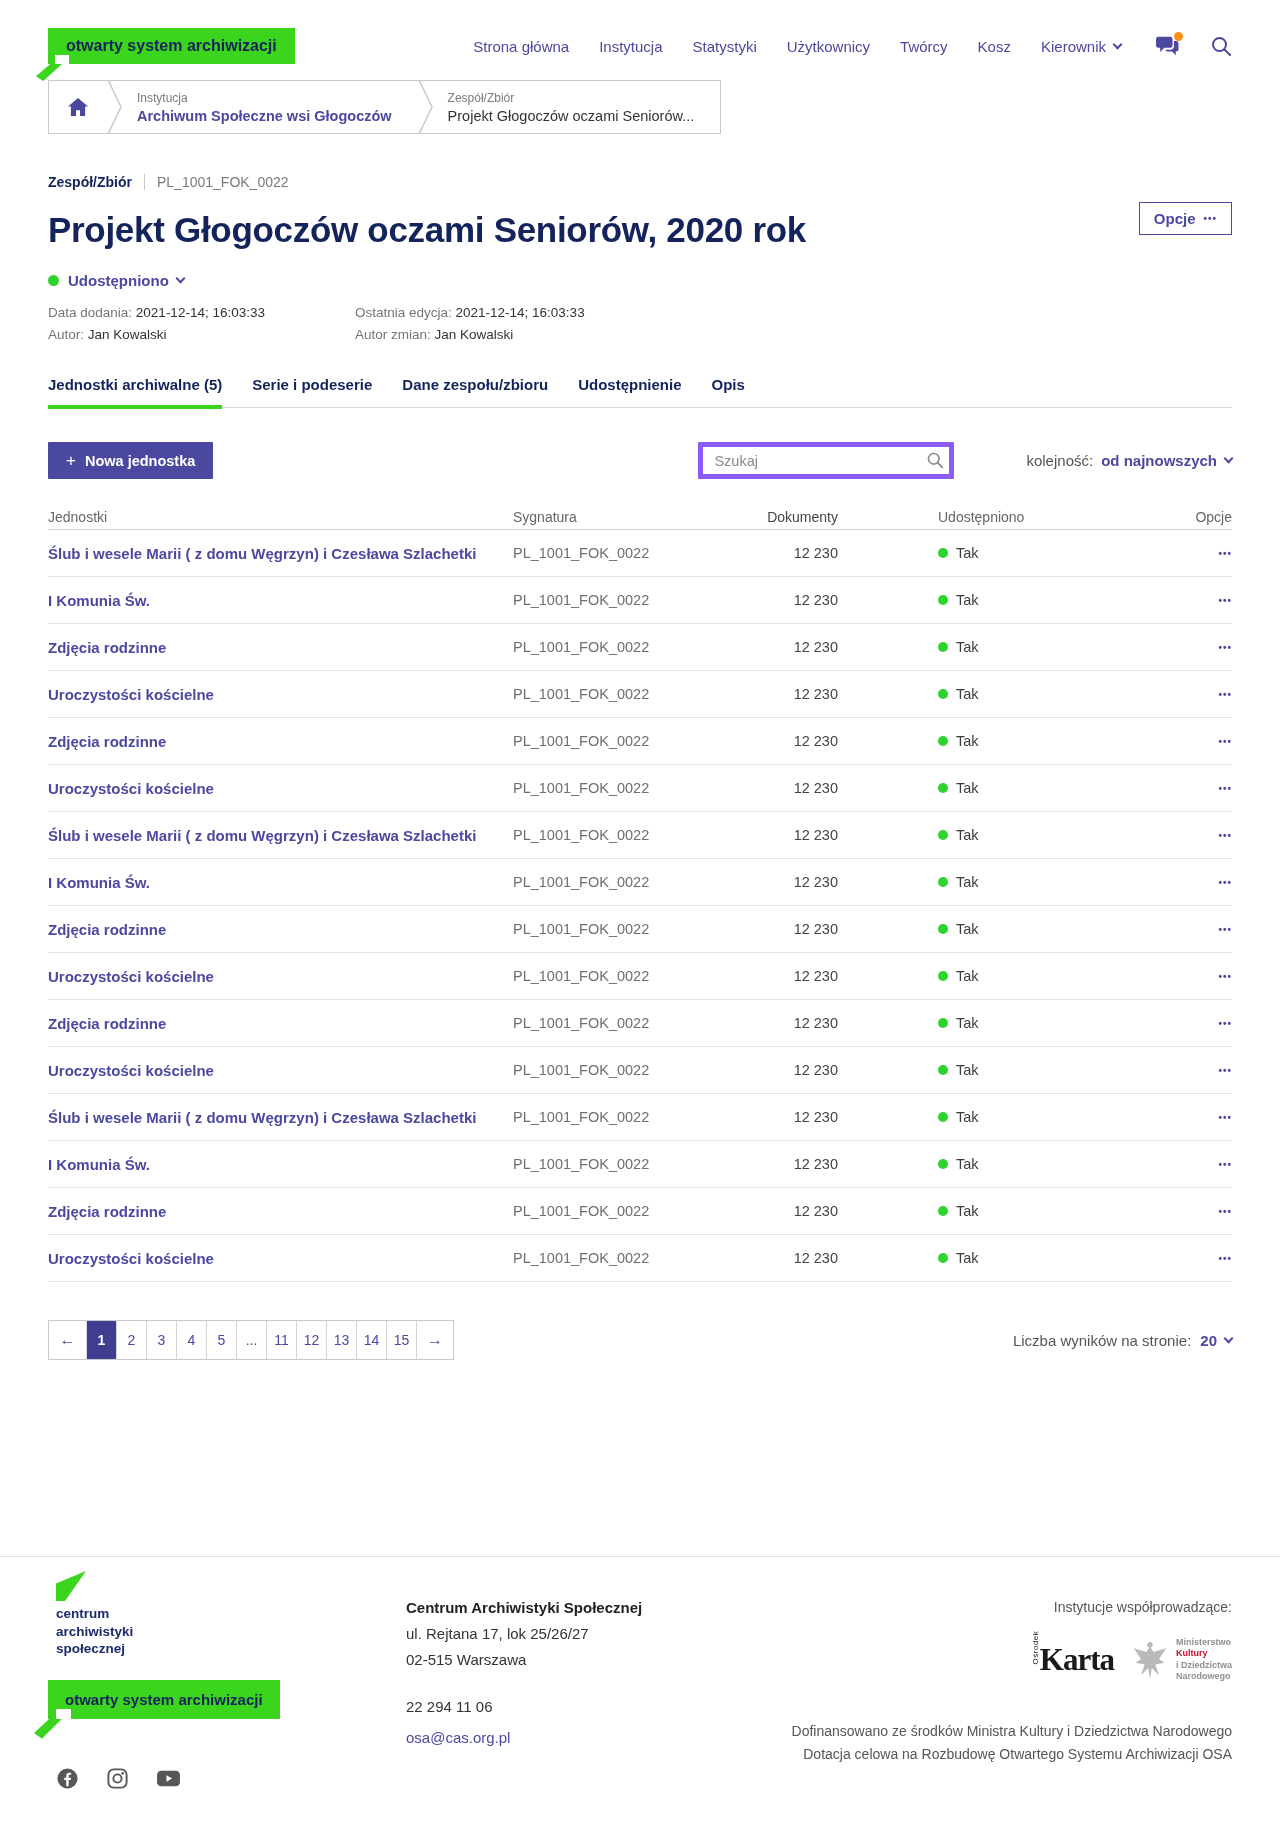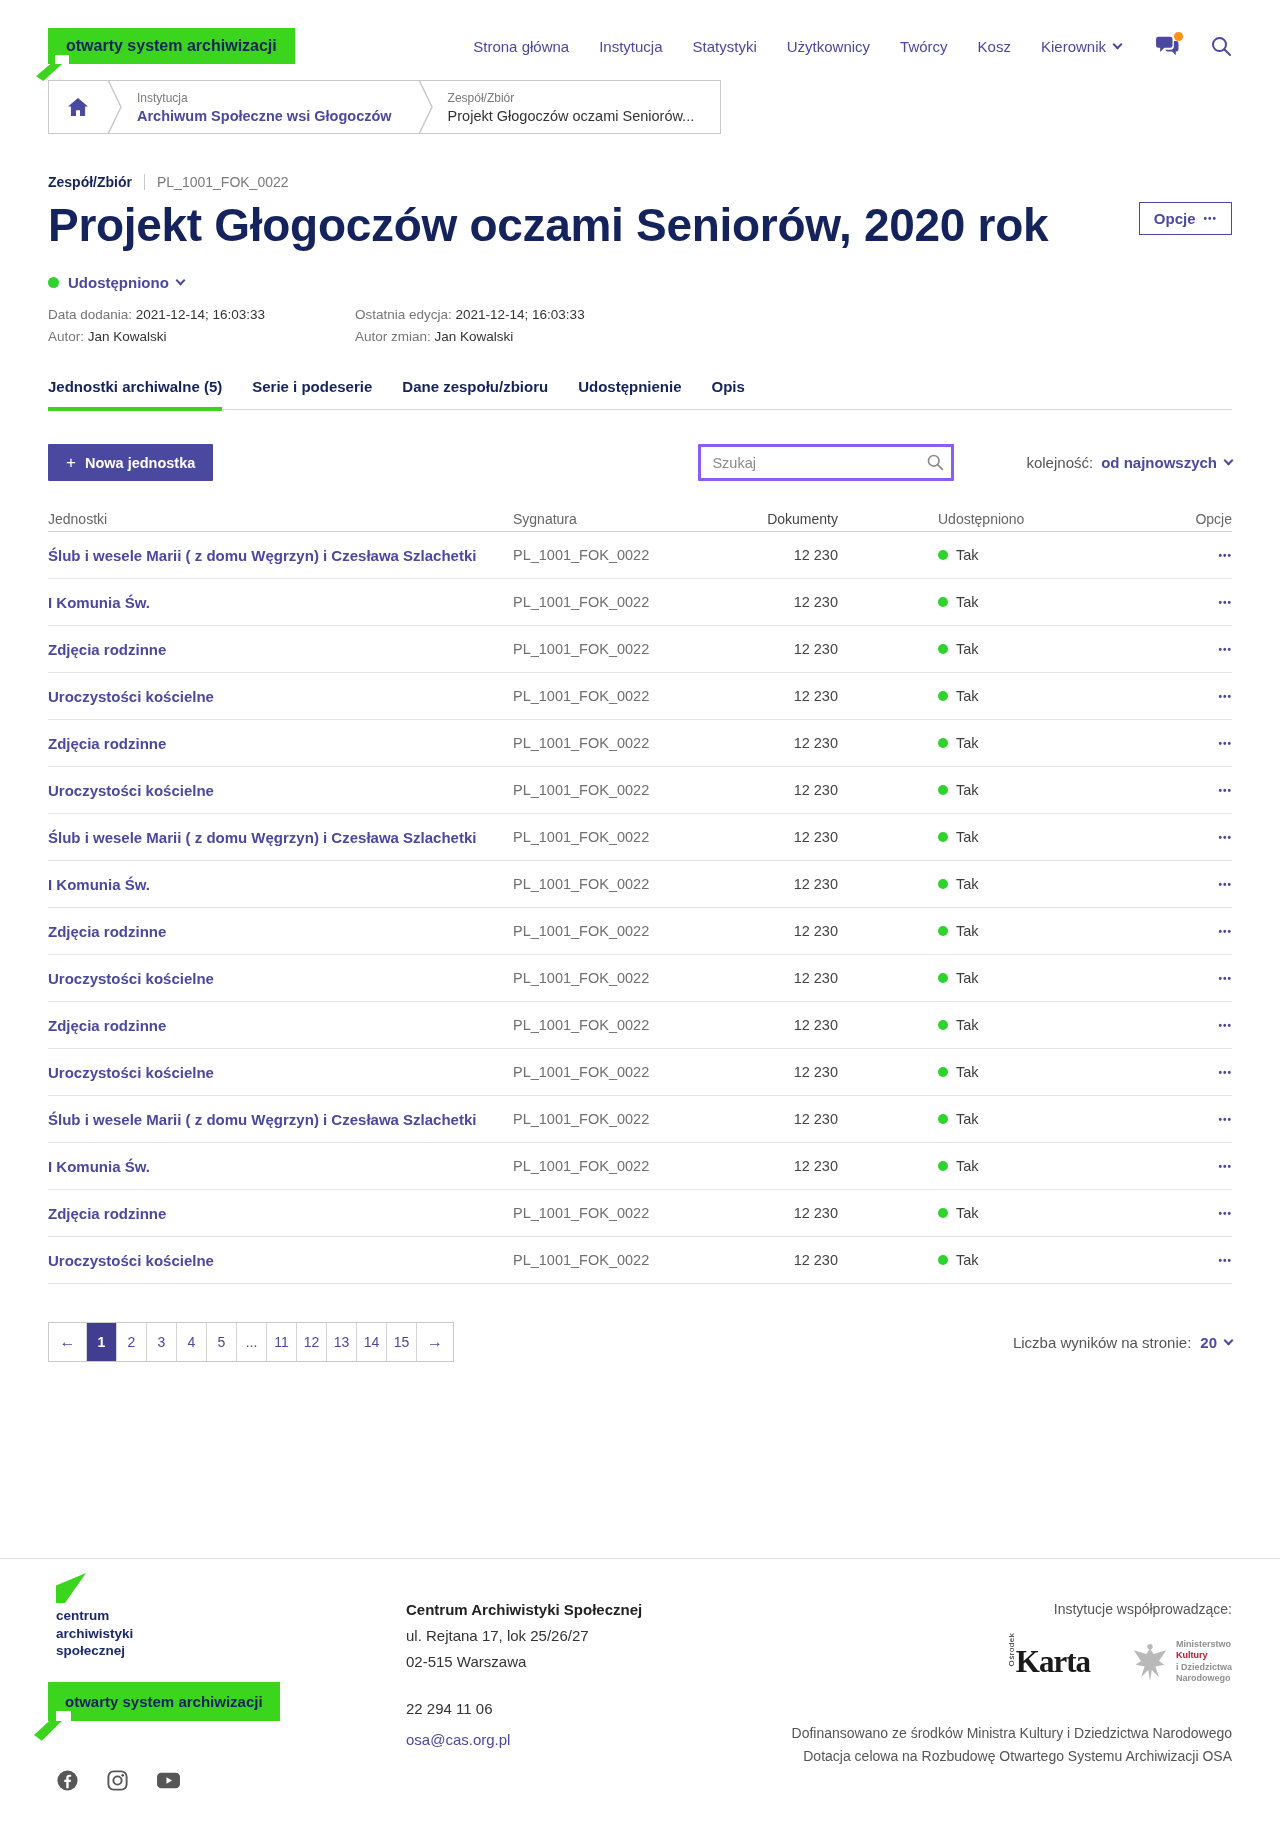--- a/index.html
+++ b/index.html
@@ -33,42 +33,42 @@
   .crumb-label{font-size:12px; color:#7a7a7a; margin-bottom:3px;}
   .crumb-value{font-size:14.5px; color:#333;}
   .crumb-value.link{color:var(--accent); font-weight:700; cursor:pointer;}
 
   
   .page-head{position:relative; margin-top:40px;}
   .type-line{display:flex; align-items:center; gap:12px; font-size:14px;}
   .type-label{color:var(--navy); font-weight:700;}
   .type-divider{width:1px; height:16px; background:#c9c9c9;}
   .type-sig{color:#7a7a7a;}
-  h1.page-title{font-size:46px; letter-spacing:-0.3px; color:var(--navy); margin-top:8px; font-weight:700;}
+  h1.page-title{font-size:35px; letter-spacing:-0.3px; color:var(--navy); margin-top:20px; font-weight:700;}
   .options-btn{position:absolute; right:0; top:28px; border:1px solid var(--accent); background:#fff; color:var(--accent); font-weight:700; font-size:15px; padding:7px 14px; cursor:pointer; display:flex; align-items:center; gap:8px; font-family:inherit;}
   .ellipsis{font-size:10px; letter-spacing:1px; font-weight:700;}
   .status-line{display:flex; align-items:center; margin-top:22px; color:var(--accent); font-weight:700; font-size:15px; cursor:pointer;}
   .status-dot{width:11px; height:11px; border-radius:50%; background:var(--green-dot); margin-right:9px;}
   .meta{display:flex; margin-top:16px; gap:90px;}
   .meta-col{display:flex; flex-direction:column; gap:7px;}
   .meta-row{font-size:13.5px;}
   .meta-label{color:#757575;}
   .meta-value{color:#333;}
 
   
   .tabs{display:flex; gap:30px; margin-top:34px; border-bottom:1px solid var(--border);}
   .tab{position:relative; padding-bottom:14px; color:var(--navy); font-weight:700; font-size:15px; cursor:pointer; white-space:nowrap;}
   .tab.active::after{content:""; position:absolute; left:0; right:0; bottom:-2px; height:4px; background:var(--green);}
 
   
   .toolbar{display:flex; align-items:center; margin-top:34px;}
   .btn-primary{display:flex; align-items:center; gap:9px; background:var(--accent); color:#fff; border:none; font-weight:700; font-size:14.5px; padding:10px 18px; cursor:pointer; border-radius:1px; font-family:inherit;}
   .btn-primary .plus{font-size:17px; font-weight:400; line-height:1;}
   .search-box{position:relative; margin-left:auto;}
-  .search-box input{width:256px; height:37px; border:3px solid #8b5cf6; padding:0 34px 0 11px; font-size:14.5px; color:#333; font-family:inherit; border-radius:1px;}
+  .search-box input{width:256px; height:37px; border:5px solid #8b5cf6; padding:0 34px 0 11px; font-size:14.5px; color:#333; font-family:inherit; border-radius:1px;}
   .search-box input::placeholder{color:#8a8a8a;}
   .search-box .s-icon{position:absolute; right:10px; top:9px;}
   .sort-ctl{margin-left:72px; display:flex; align-items:center; font-size:15px; color:#555; cursor:pointer; white-space:nowrap;}
   .sort-value{color:var(--accent); font-weight:700; margin-left:8px;}
   .sort-ctl .chev{color:var(--accent);}
 
   
   .table{margin-top:30px;}
   .thead,.trow{display:grid; grid-template-columns:465px 200px 125px 250px 1fr; align-items:center;}
   .thead{color:#666; font-size:14px; padding-bottom:4px; border-bottom:1px solid #cfcfcf;}
@@ -105,21 +105,21 @@
   .foot-badge::after{content:""; position:absolute; left:-14px; bottom:-20px; width:28px; height:20px; background:var(--green); clip-path:polygon(55% 0,100% 0,28% 100%,0 72%);}
   .socials{display:flex; gap:27px; margin-top:48px; margin-left:8px;}
   .socials .icon-btn{opacity:.85;}
   .foot-mid{margin-left:58px; padding-top:28px;}
   .addr-name{font-weight:700; font-size:15px; color:#222;}
   .addr-line{font-size:15px; color:#333; margin-top:9px;}
   .addr-phone{font-size:15px; color:#333; margin-top:30px;}
   .addr-mail{font-size:15px; color:var(--accent); margin-top:14px; cursor:pointer; text-decoration:none; display:inline-block;}
   .foot-right{margin-left:auto; text-align:right; padding-top:28px;}
   .partners-label{font-size:14px; color:#555;}
-  .partner-logos{display:flex; justify-content:flex-end; align-items:center; gap:42px; margin-top:22px;}
+  .partner-logos{display:flex; justify-content:flex-end; align-items:center; gap:18px; margin-top:22px;}
   .karta{display:flex; align-items:center; color:#1a1a1a;}
   .karta .osrodek{font-size:8px; transform:rotate(-90deg); letter-spacing:.5px; color:#1a1a1a; width:10px;}
   .karta .karta-word{font-family:"Liberation Serif", serif; font-size:31px; font-weight:700; letter-spacing:-1px;}
   .mkidn{display:flex; align-items:center; gap:8px;}
   .mkidn-text{text-align:left; font-size:9px; line-height:1.25; color:#8f8f8f; font-weight:700;}
   .mkidn-text .red{color:var(--red);}
   .funding{margin-top:38px; font-size:14px; color:#555; line-height:1.65;}
 </style>
 </head>
 <body>

